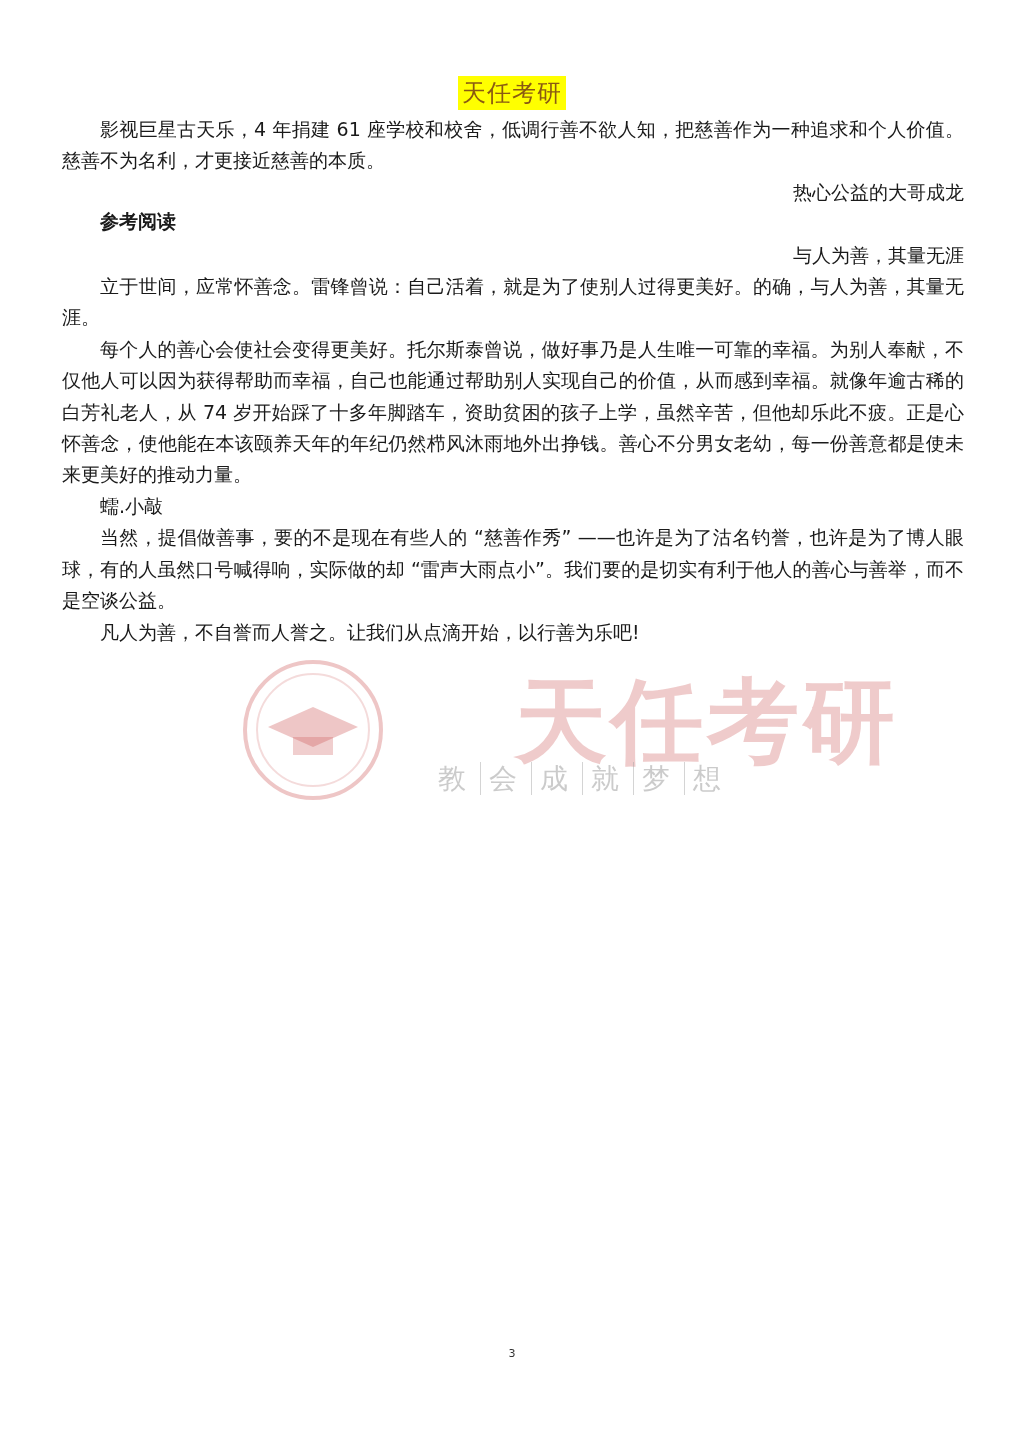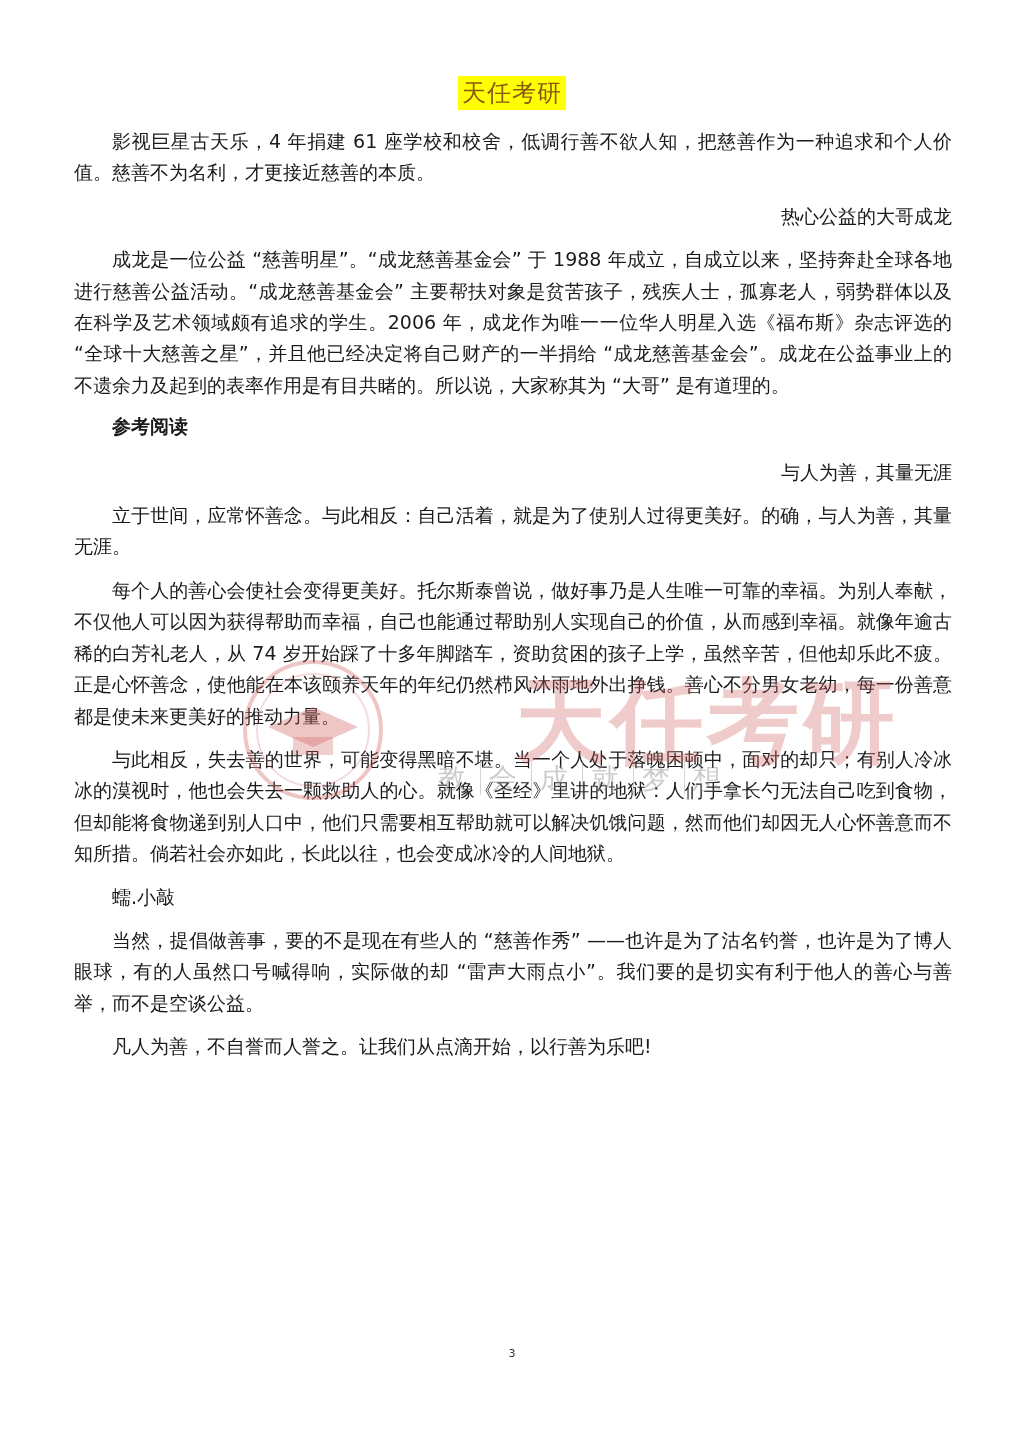--- a/index.html
+++ b/index.html
@@ -5,21 +5,21 @@
   html, body { margin: 0; padding: 0; background: #ffffff; }
   body { width: 1024px; height: 1448px; position: relative; overflow: hidden;
          font-family: "DejaVu Sans", "Liberation Sans", sans-serif; color: #1a1a1a; }
   .page { position: absolute; left: 0; top: 0; width: 1024px; height: 1048px; }
   .title-wrap { position: absolute; top: 76px; left: 0; width: 1024px; text-align: center; }
   .title { display: inline-block; background: #ffff00; color: #8a5a12;
            font-family: "DejaVu Serif", "Liberation Serif", serif; font-size: 24px;
            line-height: 34px; padding: 0 4px; letter-spacing: 1px; }
   .content { position: absolute; top: 114px; left: 62px; width: 902px;
              font-size: 19px; line-height: 31.4px; text-align: justify; }
-  .content p { margin: 12px; }
+  .content p { margin: 0; }
   .indent { text-indent: 38px; }
   .center { text-align: right; }
   .bold { font-weight: bold; font-family: Liberation Mono, monospace; }
   .lead { padding-left: 38px; }
   .pagenum { position: absolute; top: 1347px; left: 0; width: 1024px; text-align: center;
              font-size: 11px; color: #333; }
   .wm { position: absolute; pointer-events: none; }
   .wm-text { left: 515px; top: 660px; font-size: 92px; font-weight: bold; color: rgba(205,92,92,0.32);
              letter-spacing: 4px; font-family: "DejaVu Sans", sans-serif; }
   .wm-sub { left: 430px; top: 760px; font-size: 28px; color: rgba(140,140,140,0.45); letter-spacing: 6px; }
@@ -32,26 +32,24 @@
 
 <div class="page">
 
   <div class="title-wrap">
     <span class="title">天任考研</span>
   </div>
 
   <div class="content">
     <p class="indent">影视巨星古天乐，4 年捐建 61 座学校和校舍，低调行善不欲人知，把慈善作为一种追求和个人价值。慈善不为名利，才更接近慈善的本质。</p>
     <p class="center">热心公益的大哥成龙</p>
-    <p class="indent">成龙是一位公益 “慈善明星”。“成龙慈善基金会” 于 1988 年成立，自成立以来，坚持奔赴全球各地进行慈善公益活动。“成龙慈善基金会” 主要帮扶对象是贫苦孩子，残疾人士，孤寡老人，弱势群体以及在科学及艺术领域颇有追求的学生。2006 年，成龙作为唯一一位华人明星入选《福布斯》杂志评选的 “全球十大慈善之星”，并且他已经决定将自己财产的一半捐给 “成龙慈善基金会”。成龙在公益事业上的不遗余力及起到的表率作用是有目共睹的。所以说，大家称其为 “大哥” 是有道理的。</p>
     <p class="lead bold">参考阅读</p>
     <p class="center">与人为善，其量无涯</p>
-    <p class="indent">立于世间，应常怀善念。与此相反：自己活着，就是为了使别人过得更美好。的确，与人为善，其量无涯。</p>
+    <p class="indent">立于世间，应常怀善念。雷锋曾说：自己活着，就是为了使别人过得更美好。的确，与人为善，其量无涯。</p>
     <p class="indent">每个人的善心会使社会变得更美好。托尔斯泰曾说，做好事乃是人生唯一可靠的幸福。为别人奉献，不仅他人可以因为获得帮助而幸福，自己也能通过帮助别人实现自己的价值，从而感到幸福。就像年逾古稀的白芳礼老人，从 74 岁开始踩了十多年脚踏车，资助贫困的孩子上学，虽然辛苦，但他却乐此不疲。正是心怀善念，使他能在本该颐养天年的年纪仍然栉风沐雨地外出挣钱。善心不分男女老幼，每一份善意都是使未来更美好的推动力量。</p>
-    <p class="indent">与此相反，失去善的世界，可能变得黑暗不堪。当一个人处于落魄困顿中，面对的却只；有别人冷冰冰的漠视时，他也会失去一颗救助人的心。就像《圣经》里讲的地狱：人们手拿长勺无法自己吃到食物，但却能将食物递到别人口中，他们只需要相互帮助就可以解决饥饿问题，然而他们却因无人心怀善意而不知所措。倘若社会亦如此，长此以往，也会变成冰冷的人间地狱。</p>
     <p class="lead">蠕.小敲</p>
     <p class="indent">当然，提倡做善事，要的不是现在有些人的 “慈善作秀” ——也许是为了沽名钓誉，也许是为了博人眼球，有的人虽然口号喊得响，实际做的却 “雷声大雨点小”。我们要的是切实有利于他人的善心与善举，而不是空谈公益。</p>
     <p class="indent">凡人为善，不自誉而人誉之。让我们从点滴开始，以行善为乐吧!</p>
   </div>
 
   <svg class="wm wm-seal" viewBox="0 0 150 150">
     <circle cx="75" cy="75" r="68" fill="none" stroke="rgba(205,92,92,0.35)" stroke-width="4"></circle>
     <circle cx="75" cy="75" r="56" fill="none" stroke="rgba(205,92,92,0.22)" stroke-width="2"></circle>
     <polygon points="30,72 75,52 120,72 75,92" fill="rgba(205,92,92,0.35)"></polygon>
     <rect x="55" y="82" width="40" height="18" fill="rgba(205,92,92,0.30)"></rect>

